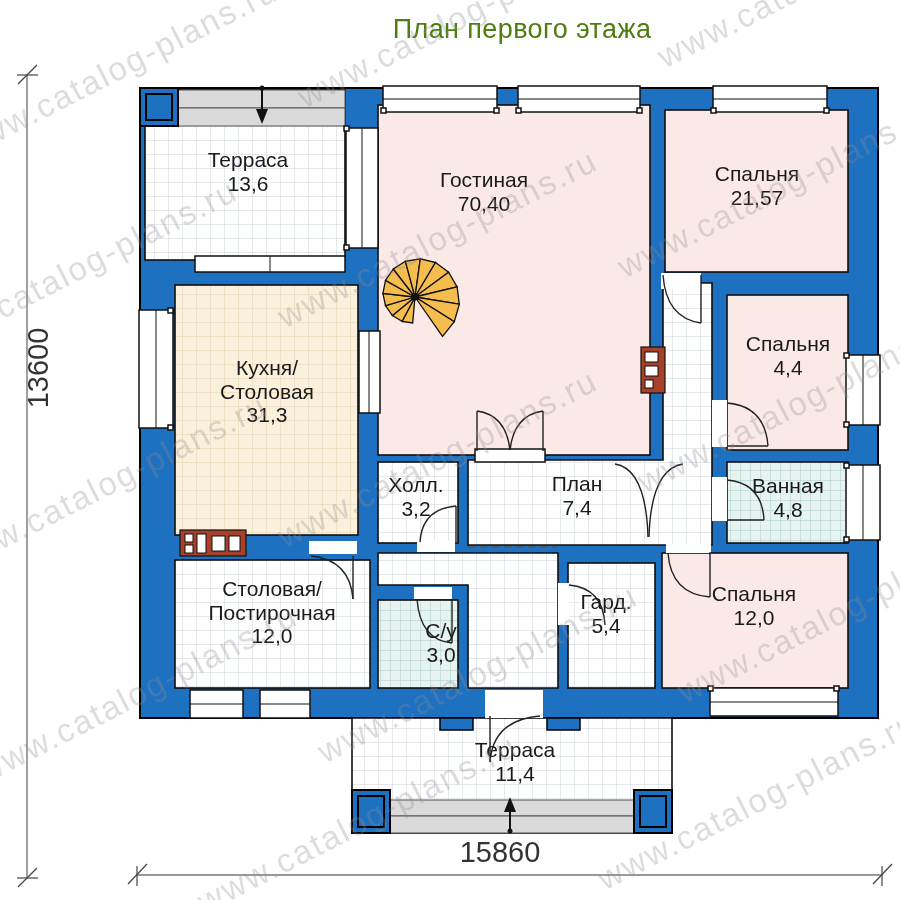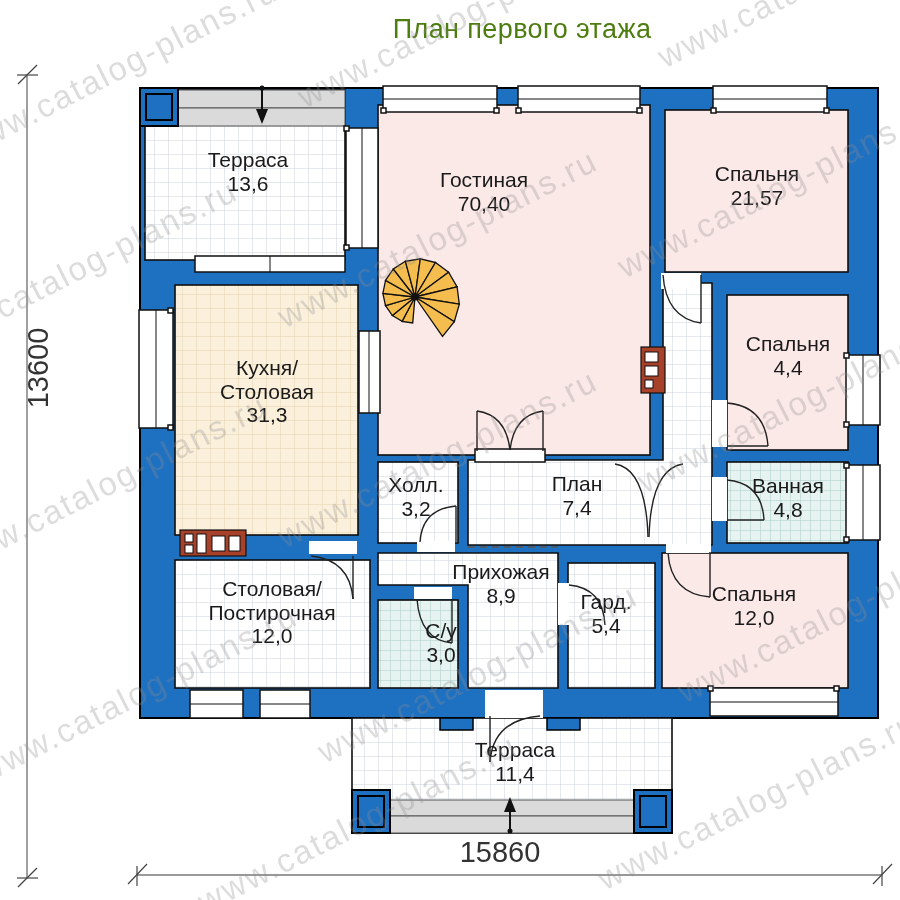--- a/index.html
+++ b/index.html
@@ -359,24 +359,20 @@
       <div>7,4</div>
   </div>
   <div class="rlabel" style="left:788px;top:474px;width:100px">
     <div>Ванная</div>
       <div>4,8</div>
   </div>
   <div class="rlabel" style="left:272px;top:577px;width:150px">
     <div>Столовая/Постирочная</div>
       <div>12,0</div>
   </div>
-  <div class="rlabel" style="left:501px;top:560px;width:120px">
-    <div>Прихожая</div>
-      <div>8,9</div>
-  </div>
   <div class="rlabel" style="left:441px;top:619px;width:60px">
     <div>С/у</div>
       <div>3,0</div>
   </div>
   <div class="rlabel" style="left:606px;top:590px;width:80px">
     <div>Гард.</div>
       <div>5,4</div>
   </div>
   <div class="rlabel" style="left:754px;top:582px;width:110px">
     <div>Спальня</div>

